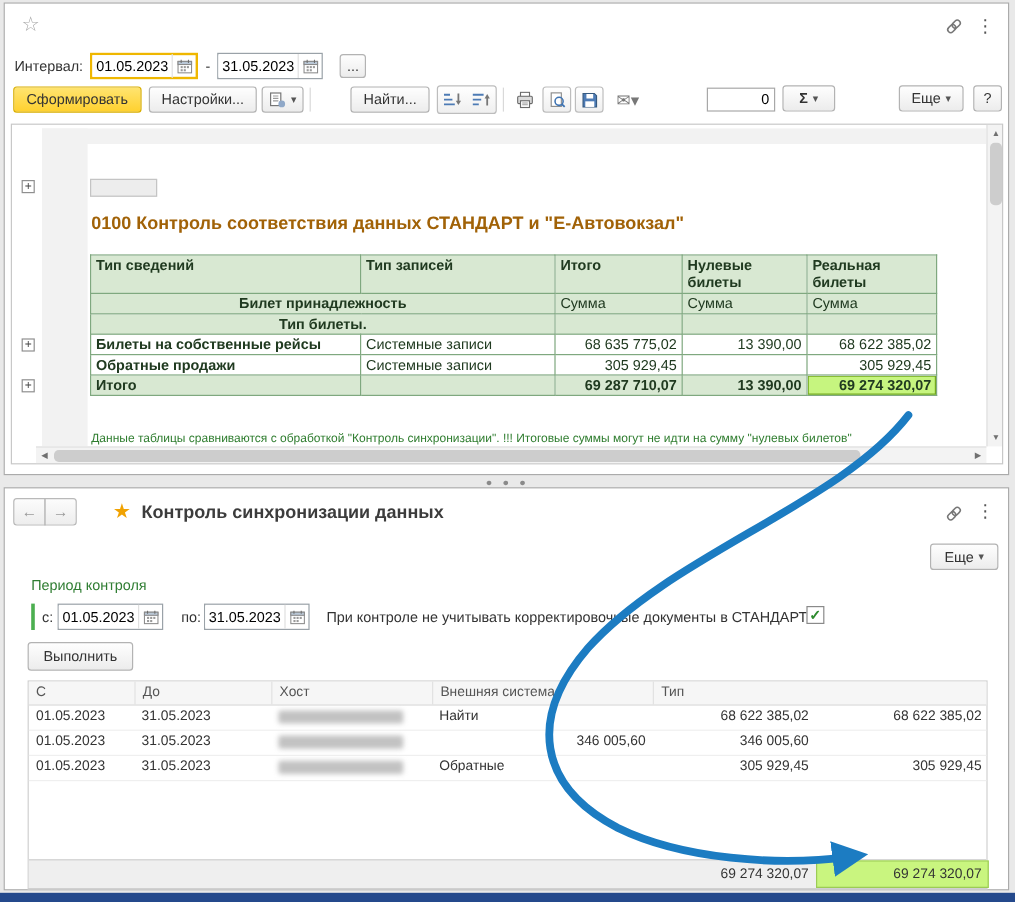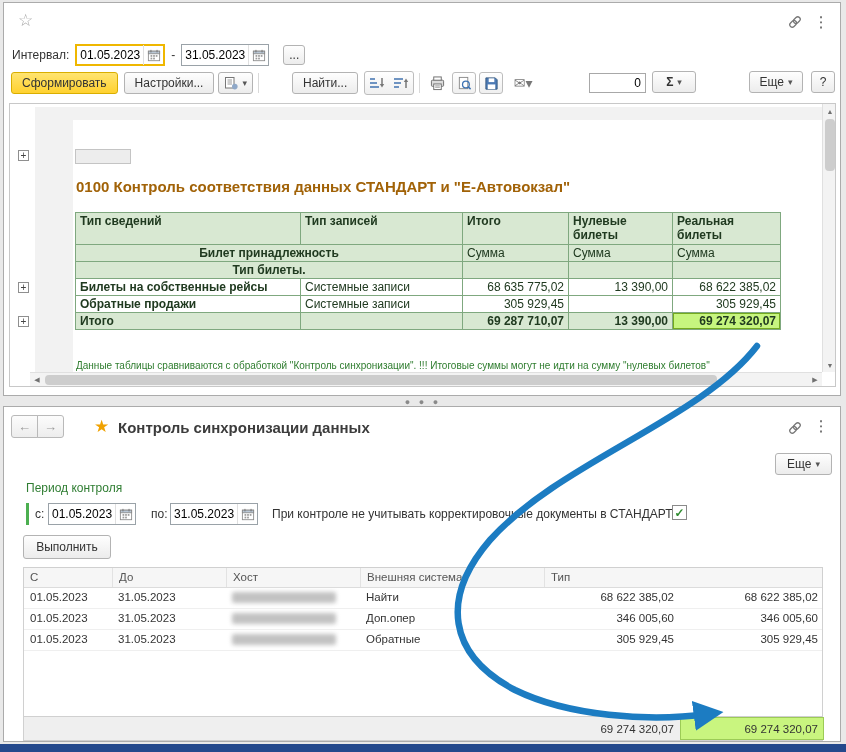--- a/index.html
+++ b/index.html
@@ -409,21 +409,20 @@
       <div class="l-cell">31.05.2023</div>
       <div class="l-cell"><span class="blur-blob"></span></div>
       <div class="l-cell">Найти</div>
       <div class="l-cell num">68 622 385,02</div>
       <div class="l-cell num">68 622 385,02</div>
     </div>
     <div class="l-row">
       <div class="l-cell">01.05.2023</div>
       <div class="l-cell">31.05.2023</div>
       <div class="l-cell"><span class="blur-blob"></span></div>
-      <div class="l-cell">Доп.опер</div>
       <div class="l-cell num">346 005,60</div>
       <div class="l-cell num">346 005,60</div>
     </div>
     <div class="l-row">
       <div class="l-cell">01.05.2023</div>
       <div class="l-cell">31.05.2023</div>
       <div class="l-cell"><span class="blur-blob"></span></div>
       <div class="l-cell">Обратные</div>
       <div class="l-cell num">305 929,45</div>
       <div class="l-cell num">305 929,45</div>

